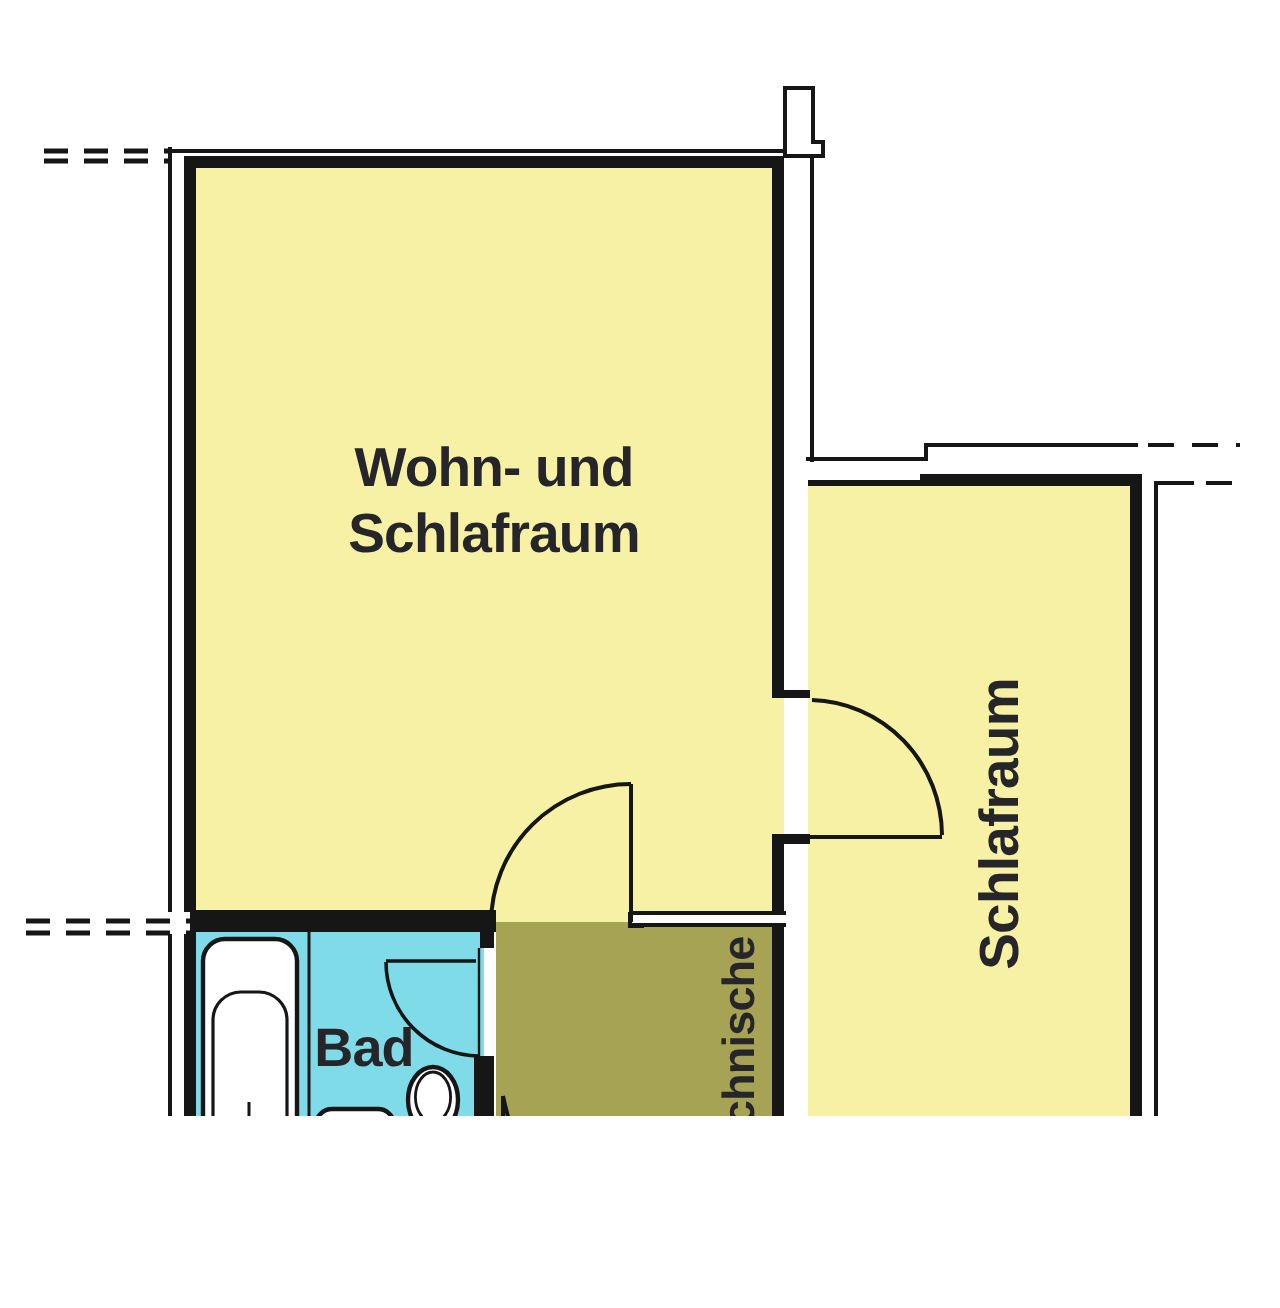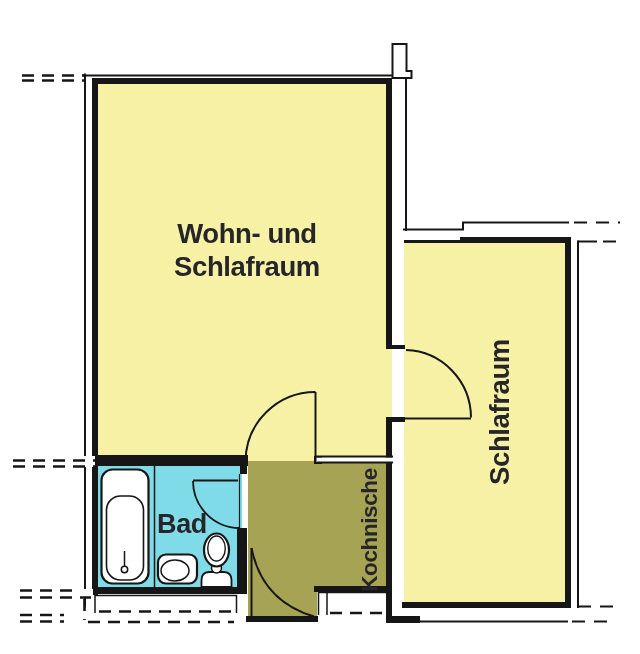--- a/index.html
+++ b/index.html
@@ -1,16 +1,16 @@
 <!DOCTYPE html>
 <html><head>
 <meta charset="utf-8">
 <style>
   html,body{margin:0;padding:0;background:#ffffff;}
-  .page{width:640px;height:654px;position:relative;background:#737373;overflow:hidden;}
+  .page{width:640px;height:558px;position:relative;background:#737373;overflow:hidden;}
   svg{display:block;}
   .room-label{font-family:"Liberation Sans","DejaVu Sans",sans-serif;
               font-weight:700;fill:#26262a;letter-spacing:-0.4px;}
   .lbl-big{font-size:27.5px;}
   .lbl-med{font-size:27px;}
   .lbl-small{font-size:22.5px;}
   .wall{fill:#161616;}
   .thin{stroke:#161616;stroke-width:2;fill:none;stroke-linecap:square;}
   .thin15{stroke:#161616;stroke-width:1.5;fill:none;}
   .dash{stroke:#161616;stroke-width:2.6;fill:none;stroke-dasharray:12 8;stroke-linecap:butt;}

